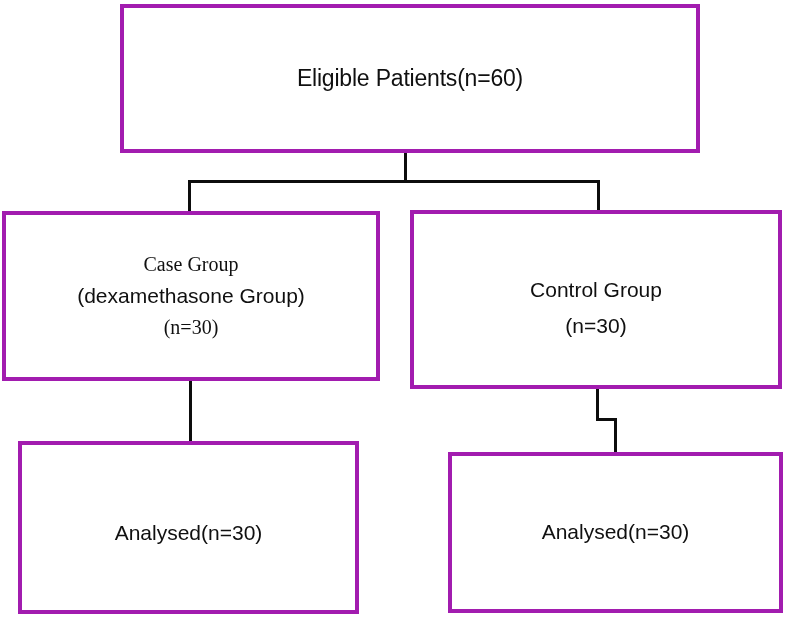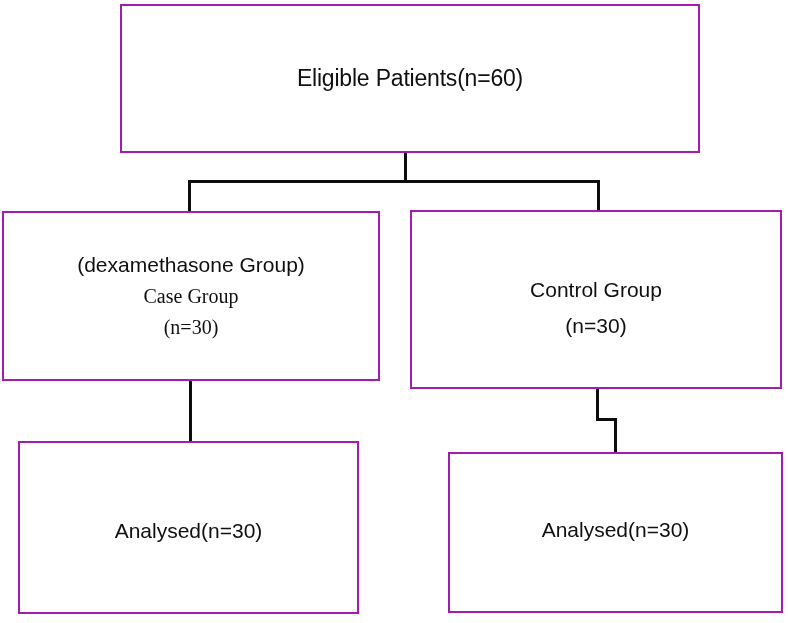--- a/index.html
+++ b/index.html
@@ -13,21 +13,21 @@
     width: 788px;
     height: 623px;
     background: #ffffff;
     overflow: hidden;
   }
 
   
   .node {
     position: absolute;
     box-sizing: border-box;
-    border: 2px solid #a21caf;
+    border: 4px solid #a21caf;
     background: #ffffff;
     display: flex;
     flex-direction: column;
     align-items: center;
     justify-content: center;
     text-align: center;
     color: #101010;
     z-index: 2;
   }
   .node .line {
@@ -113,22 +113,22 @@
 
   <div class="conn v" id="conn-control-drop-a"></div>
   <div class="conn h" id="conn-control-jog"></div>
   <div class="conn v" id="conn-control-drop-b"></div>
 
   <div class="node sans" id="node-eligible">
     <span class="line l1">Eligible Patients(n=60)</span>
   </div>
 
   <div class="node" id="node-case">
+    <span class="line l1 serif">Case Group</span>
     <span class="line l2 sans">(dexamethasone Group)</span>
-    <span class="line l1 serif">Case Group</span>
     <span class="line l3 serif">(n=30)</span>
   </div>
 
   <div class="node sans" id="node-control">
     <span class="line l1">Control Group</span>
     <span class="line l2">(n=30)</span>
   </div>
 
   <div class="node sans" id="node-analysed-left">
     <span class="line l1">Analysed(n=30)</span>

